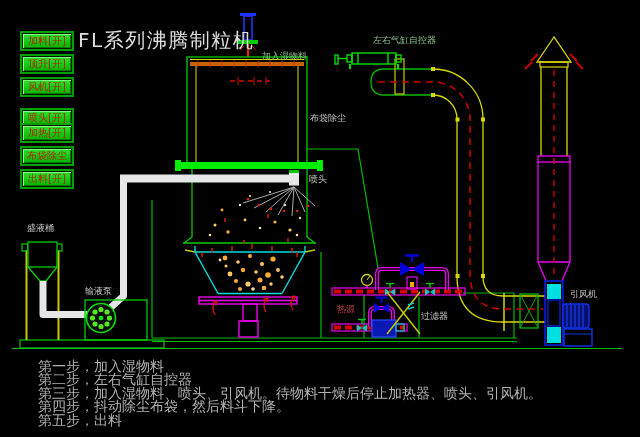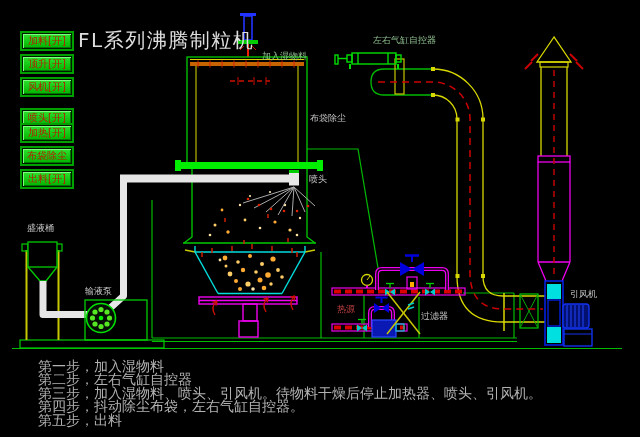--- a/index.html
+++ b/index.html
@@ -362,14 +362,14 @@
 <div class="abs lbl" style="left:309px;top:174px">喷头</div>
 <div class="abs lbl" style="left:27px;top:223px">盛液桶</div>
 <div class="abs lbl" style="left:85px;top:286px">输液泵</div>
 <div class="abs lbl lbl-red" style="left:337px;top:304px">热源</div>
 <div class="abs lbl" style="left:421px;top:311px">过滤器</div>
 <div class="abs lbl" style="left:570px;top:289px">引风机</div>
 
 <div class="abs step" style="top:358px">第一步，加入湿物料</div>
 <div class="abs step" style="top:371px">第二步，左右气缸自控器</div>
 <div class="abs step" style="top:385px">第三步，加入湿物料、喷头、引风机。待物料干燥后停止加热器、喷头、引风机。</div>
-<div class="abs step" style="top:398px">第四步，抖动除尘布袋，左右气缸自控器。</div>
+<div class="abs step" style="top:398px">第四步，抖动除尘布袋，然后料斗下降。</div>
 <div class="abs step" style="top:412px">第五步，出料</div>
 
 </body></html>

